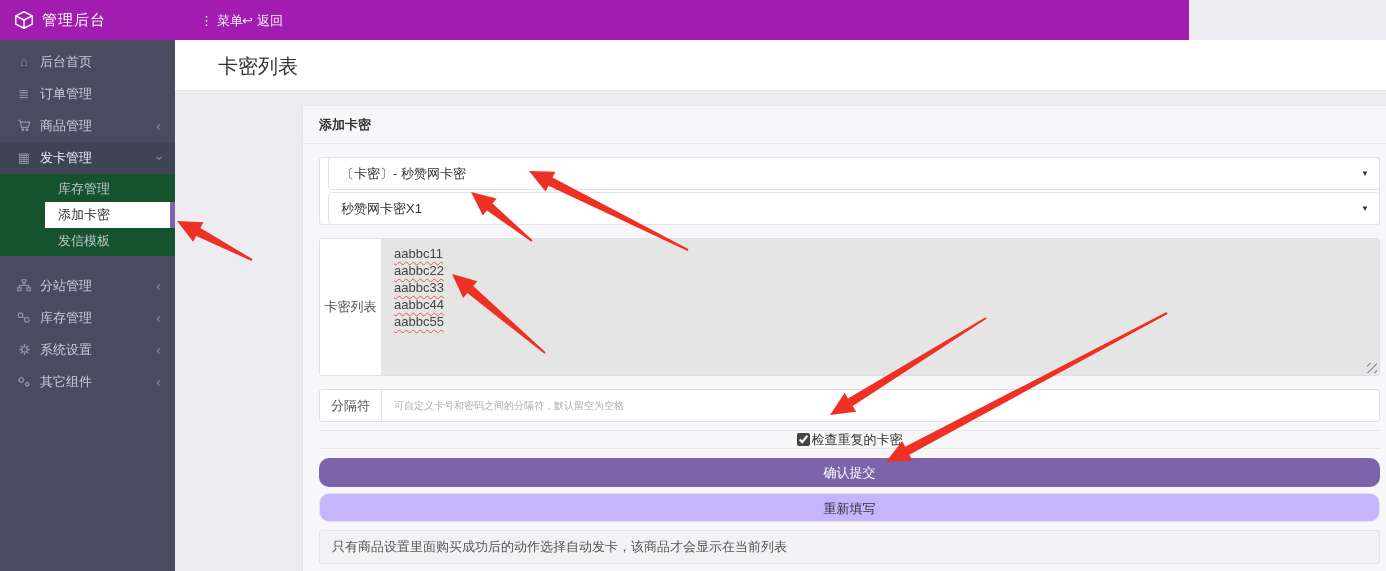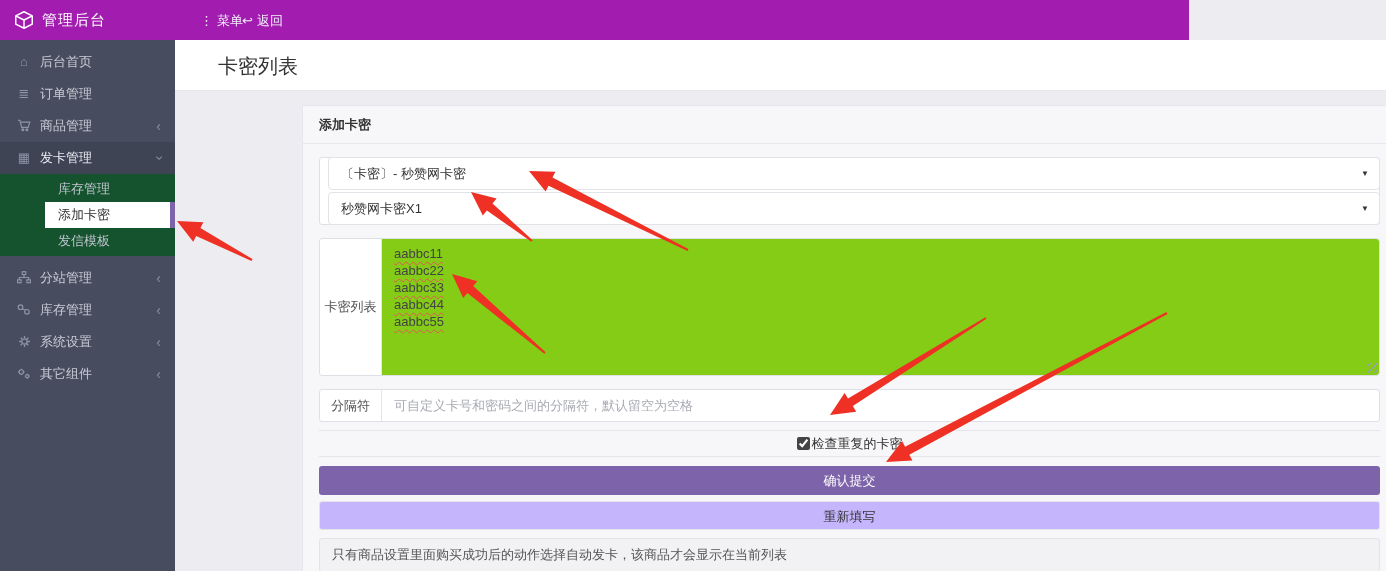--- a/index.html
+++ b/index.html
@@ -38,34 +38,34 @@
   .panel-header { padding:10px 16px 9px 16px; font-weight:bold; font-size:13px; color:#333; border-bottom:1px solid #e8e8ee; }
 
   .form-row { display:flex; margin:13px 6px 0 16px; background:#fff; border:1px solid #dfe0e6; border-radius:3px; }
   .row-label { width:62px; flex:0 0 62px; display:flex; align-items:center; justify-content:center; color:#555; border-right:1px solid #e4e4ea; }
   .row-content { flex:1; min-width:0; }
 
   .select-box { position:relative; height:33px; line-height:31px; border:1px solid #e2e3e9; border-radius:4px; background:#fff; padding:0 24px 0 12px; color:#333; cursor:pointer; overflow:hidden; white-space:nowrap; }
   .select-box + .select-box { margin-top:2px; }
   .select-box .caret { position:absolute; right:10px; top:0; font-size:8px; color:#333; line-height:31px; }
 
-  .cardlist-area { position:relative; min-height:136px; padding:6px 12px; background:#84cc16; border-radius:0 3px 3px 0; }
+  .cardlist-area { position:relative; min-height:136px; padding:6px 12px; background:#e5e5e5; border-radius:0 3px 3px 0; }
   .card-line { display:block; width:max-content; line-height:17px; color:#444; text-decoration:underline wavy #e05a52 1px; text-underline-offset:3px; cursor:text; }
   .resize-handle { position:absolute; right:2px; bottom:2px; width:10px; height:10px;
     background:repeating-linear-gradient(135deg, transparent 0 2px, #9aa0a8 2px 3px, transparent 3px 5px); cursor:nwse-resize; }
 
   .sep-row { }
-  .sep-input { width:100%; height:31px; border:none; outline:none; padding:0 12px; font-size:13px; font-family:inherit; color:#4d7c0f; background:transparent; }
+  .sep-input { width:100%; height:31px; border:none; outline:none; padding:0 12px; font-size:10px; font-family:inherit; color:#4d7c0f; background:transparent; }
   .sep-input::placeholder { color:#a9abb3; }
 
-  .check-row { margin:8px 6px 0 16px; height:27px; border-top:1px solid #e5e5eb; border-bottom:1px solid #e5e5eb; display:flex; align-items:center; justify-content:center; }
+  .check-row { margin:8px 6px 0 16px; height:19px; border-top:1px solid #e5e5eb; border-bottom:1px solid #e5e5eb; display:flex; align-items:center; justify-content:center; }
   .check-row label { display:flex; align-items:center; cursor:pointer; color:#333; }
   .check-row input { width:13px; height:13px; margin-right:2px; accent-color:#444; cursor:pointer; }
 
-  .btn { display:block; margin:9px 6px 0 16px; height:29px; line-height:29px; text-align:center; border:none; width:calc(100% - 22px); font-size:13px; font-family:inherit; border-radius:3px; cursor:pointer; }
+  .btn { display:block; margin:9px 6px 0 16px; height:29px; line-height:29px; text-align:center; border:none; width:calc(100% - 22px); font-size:13px; font-family:inherit; border-radius:10px; cursor:pointer; }
   .btn-submit { background:#7d63a9; color:#fff; }
   .btn-reset { background:#c4b5fd; color:#333; margin-top:6px; border:1px solid #e4e4e8; }
 
   .note-box { margin:8px 6px 0 16px; background:#f2f2f5; border:1px solid #e3e3e9; border-radius:3px; padding:7px 12px; color:#555; line-height:18px; }
   .info-icon { display:inline-block; width:14px; height:14px; border-radius:50%; background:#38404a; color:#fff; text-align:center; line-height:14px; font-size:10px; font-style:italic; font-family:"Liberation Serif",serif; margin-right:5px; vertical-align:-2px; }
 
   
   #arrows-overlay { position:absolute; left:0; top:0; width:1386px; height:571px; z-index:20; pointer-events:none; }
 </style>
 </head>
@@ -123,21 +123,21 @@
       <span class="s-label">库存管理</span>
     </div>
     <div class="sub-item active">
       <span class="s-label">添加卡密</span>
     </div>
     <div class="sub-item">
       <span class="s-label">发信模板</span>
     </div>
   </div>
 
-  <div class="side-item" style="margin-top:6px;">
+  <div class="side-item" style="margin-top:14px;">
     <span class="s-icon">
       <svg width="14" height="13" viewBox="0 0 24 22" fill="none" stroke="#8f95a6" stroke-width="2">
         <rect x="9" y="1" width="6" height="5"></rect>
         <rect x="1" y="15" width="6" height="5"></rect>
         <rect x="17" y="15" width="6" height="5"></rect>
         <path d="M12 6 v4 M4 15 v-4 h16 v4"></path>
       </svg>
     </span>
     <span class="s-label">分站管理</span>
     <span class="s-chevron">‹</span>

